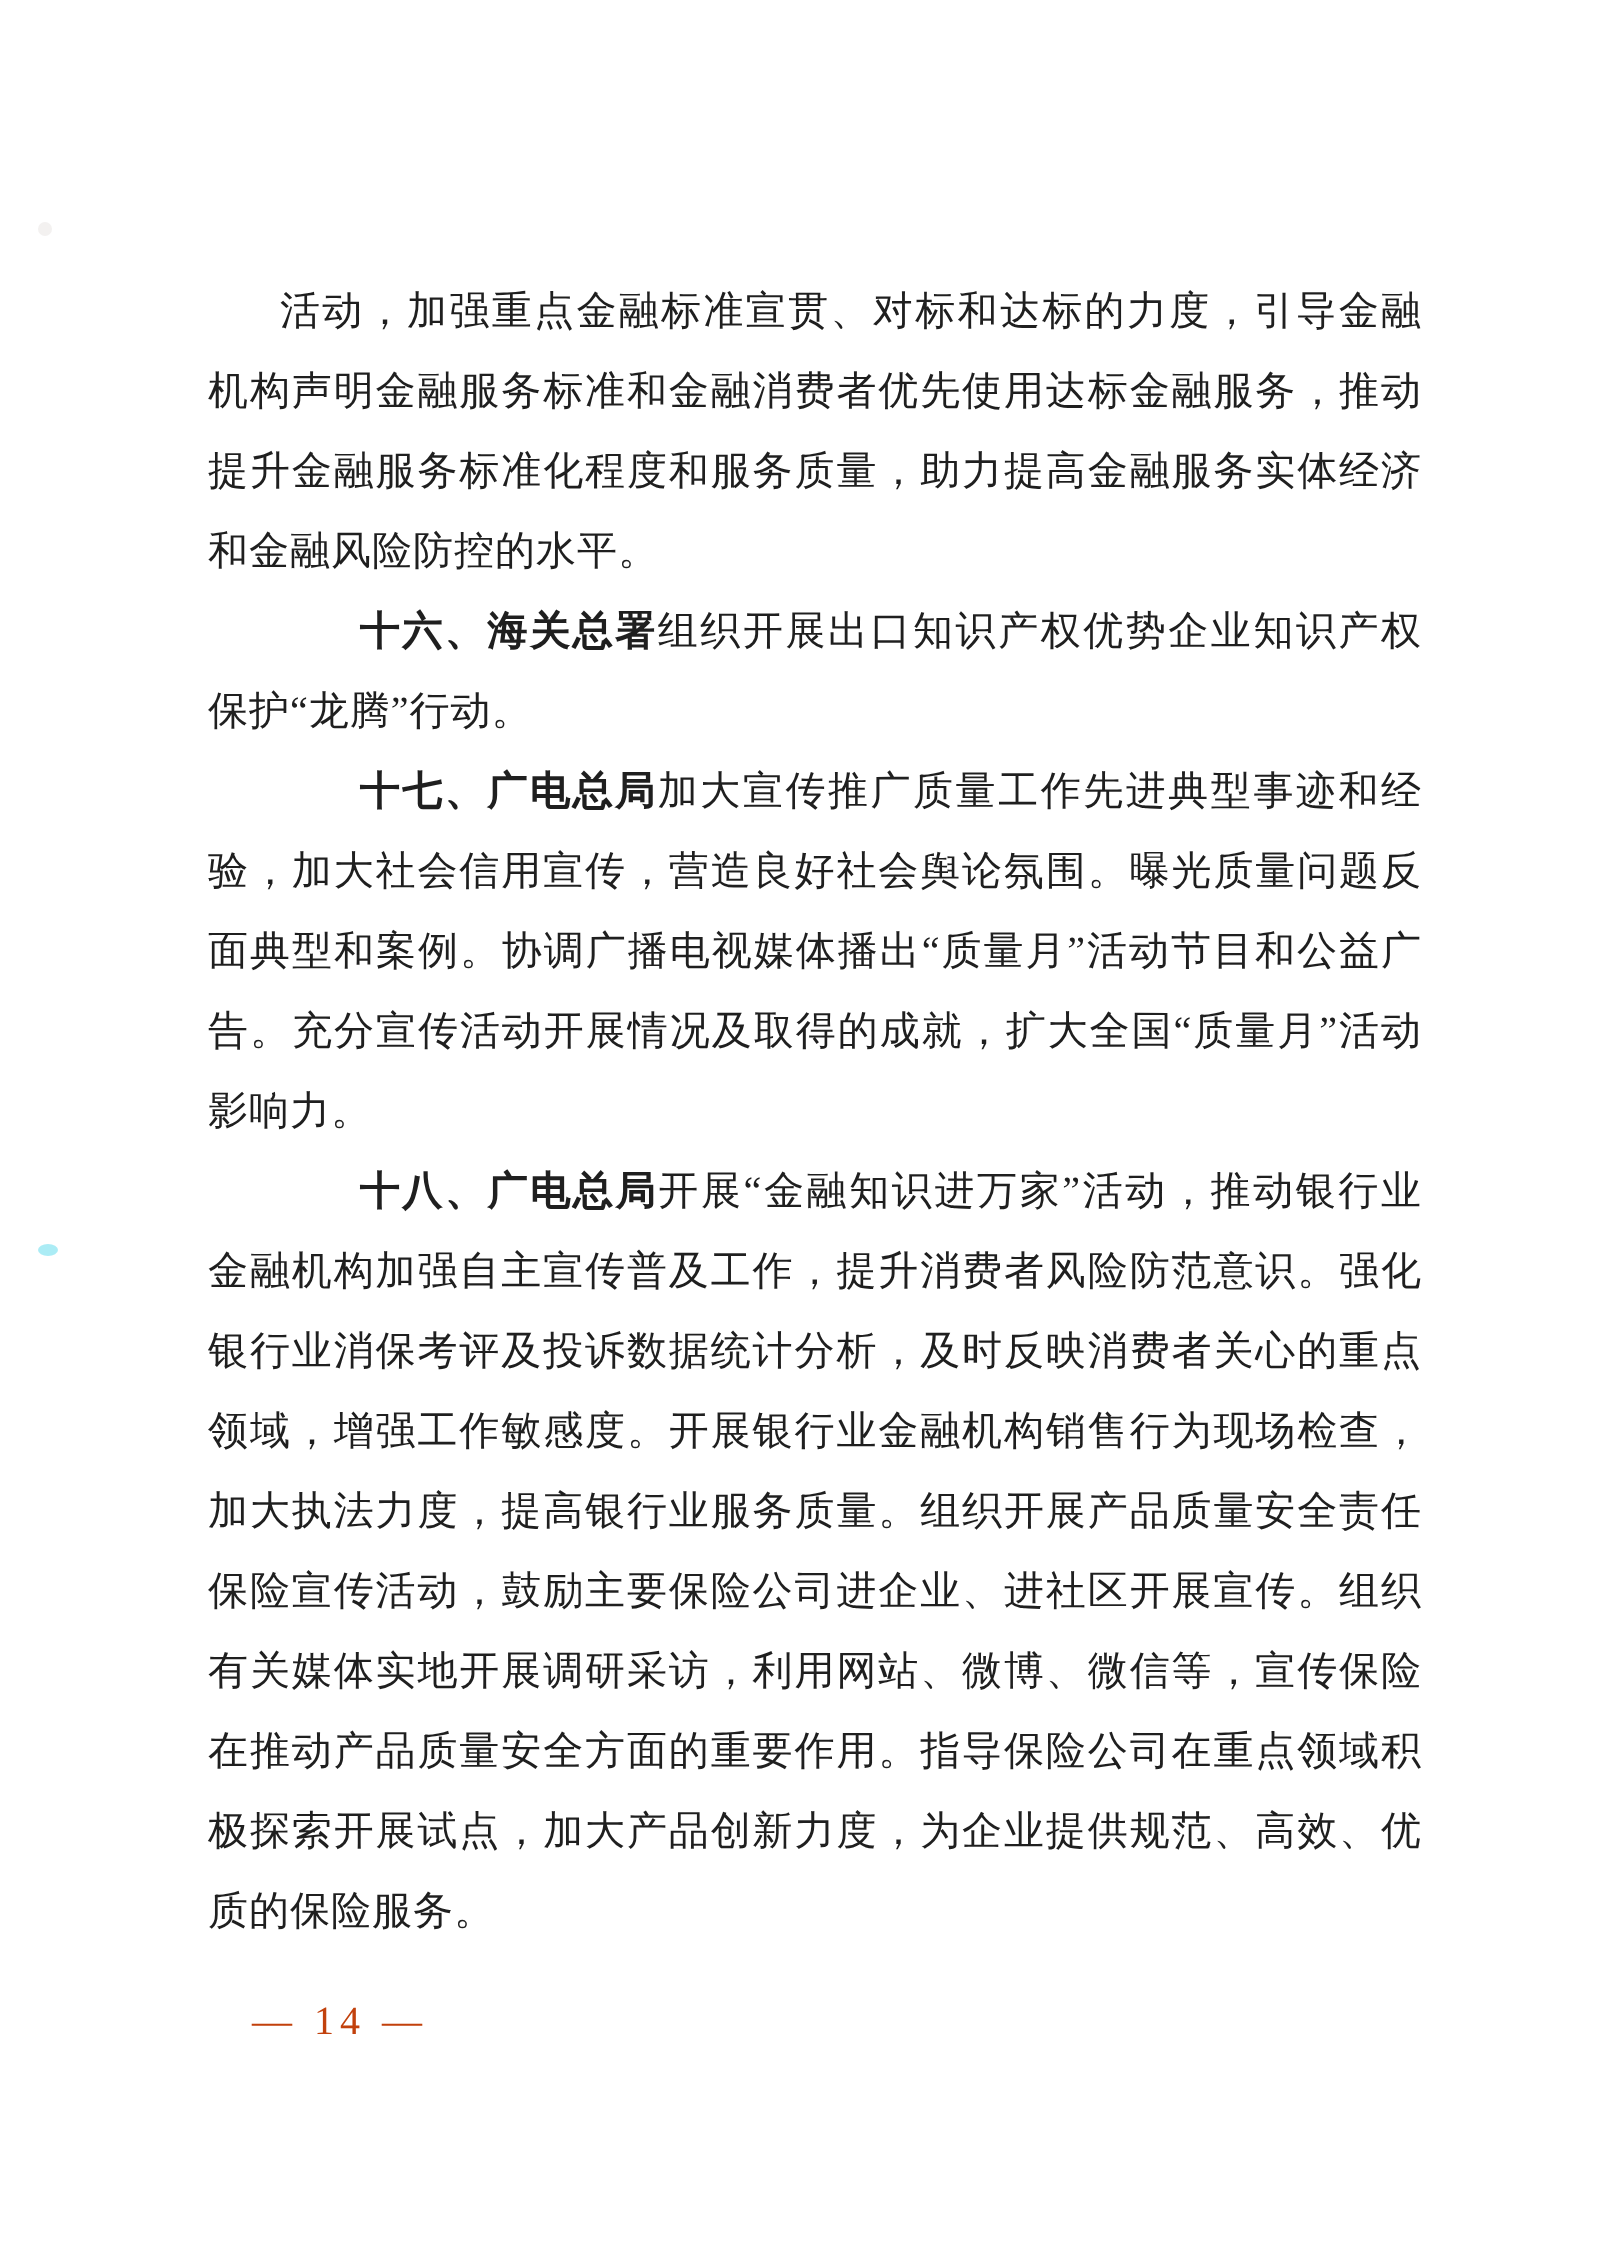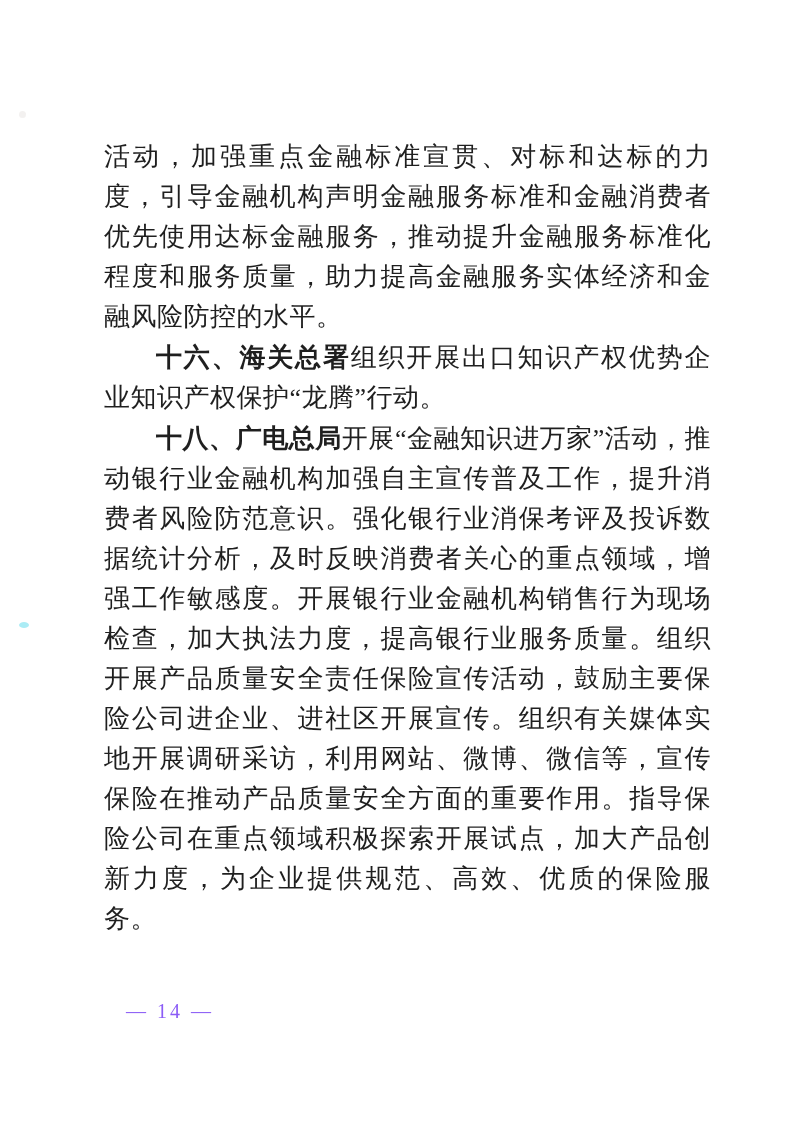--- a/index.html
+++ b/index.html
@@ -20,44 +20,45 @@
     width: 800px;
     height: 1128px;
     background: #ffffff;
   }
   .text-block {
     position: absolute;
     top: 136px;
     left: 104px;
     width: 607px;
     color: #1f1f1f;
-    font-size: 26px;
+    font-size: 20px;
     line-height: 40px;
     text-align: justify;
     letter-spacing: 0.5px;
   }
   .text-block p {
     margin: 0;
     padding: 0;
   }
   .text-block p.indent {
     text-indent: 2em;
   }
   .para-lead {
     font-family: "Liberation Sans", sans-serif;
     font-weight: bold;
     letter-spacing: 0.5px;
+    margin-left: 36px;
   }
   .page-number {
     position: absolute;
     top: 1000px;
     left: 126px;
     font-family: "Liberation Serif", serif;
     font-size: 20px;
-    color: #8b5cf6;
+    color: #c2410c;
     letter-spacing: 3px;
     white-space: nowrap;
   }
   .scan-artifact-1 {
     position: absolute;
     left: 19px;
     top: 622px;
     width: 10px;
     height: 6px;
     border-radius: 50%;
@@ -79,18 +80,19 @@
 <body>
 
 <div class="page">
 
   <div class="scan-artifact-2"></div>
   <div class="scan-artifact-1"></div>
 
   <div class="text-block">
     <p><span class="para-lead"></span><span>活动，加强重点金融标准宣贯、对标和达标的力度，引导金融机构声明金融服务标准和金融消费者优先使用达标金融服务，推动提升金融服务标准化程度和服务质量，助力提高金融服务实体经济和金融风险防控的水平。</span></p>
     <p class="indent"><span class="para-lead">十六、海关总署</span><span>组织开展出口知识产权优势企业知识产权保护“龙腾”行动。</span></p>
+    <p class="indent"><span class="para-lead">十七、广电总局</span><span>加大宣传推广质量工作先进典型事迹和经验，加大社会信用宣传，营造良好社会舆论氛围。曝光质量问题反面典型和案例。协调广播电视媒体播出“质量月”活动节目和公益广告。充分宣传活动开展情况及取得的成就，扩大全国“质量月”活动影响力。</span></p>
     <p class="indent"><span class="para-lead">十八、广电总局</span><span>开展“金融知识进万家”活动，推动银行业金融机构加强自主宣传普及工作，提升消费者风险防范意识。强化银行业消保考评及投诉数据统计分析，及时反映消费者关心的重点领域，增强工作敏感度。开展银行业金融机构销售行为现场检查，加大执法力度，提高银行业服务质量。组织开展产品质量安全责任保险宣传活动，鼓励主要保险公司进企业、进社区开展宣传。组织有关媒体实地开展调研采访，利用网站、微博、微信等，宣传保险在推动产品质量安全方面的重要作用。指导保险公司在重点领域积极探索开展试点，加大产品创新力度，为企业提供规范、高效、优质的保险服务。</span></p>
   </div>
 
   <div class="page-number">— 14 —</div>
 
 </div>
 
 </body></html>

